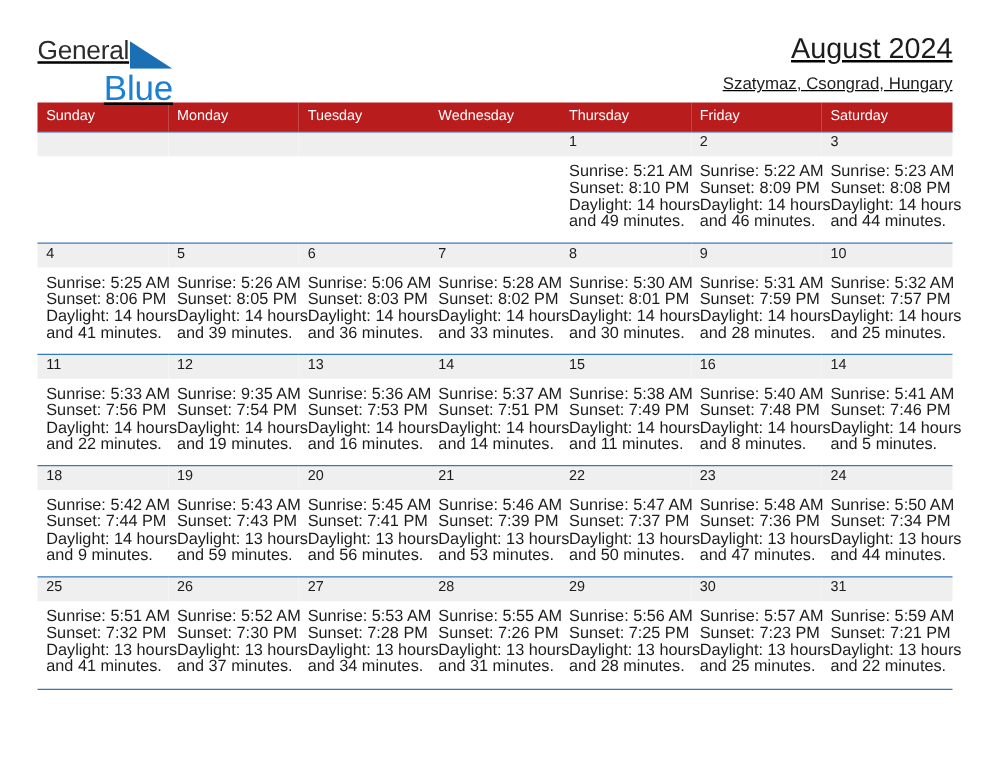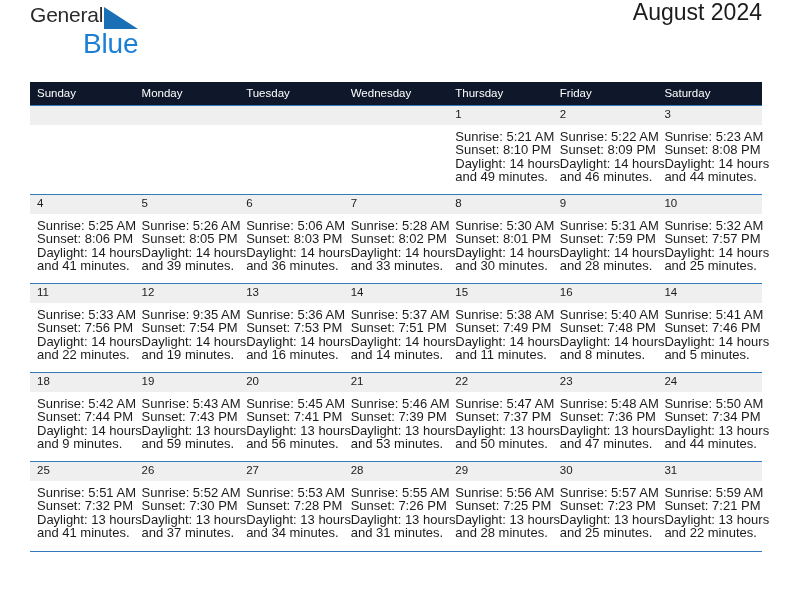--- a/index.html
+++ b/index.html
@@ -20,22 +20,24 @@
     height: 612px;
     box-sizing: border-box;
     padding: 0 30px;
   }
 
   
   .header {
     display: flex;
     align-items: flex-start;
     justify-content: space-between;
+    padding-top: 26px;
     height: 72px;
     box-sizing: border-box;
+    text-decoration: underline;
   }
   .brand {
     display: block;
     line-height: 1;
     padding-top: 4px;
   }
   .brand-top {
     display: flex;
     align-items: flex-start;
   }
@@ -75,21 +77,21 @@
   }
 
   
   .calendar {
     margin-top: 10px;
     width: 732px;
     border-collapse: collapse;
     table-layout: fixed;
   }
   .calendar thead th {
-    background: #0f172a;
+    background: #b91c1c;
     color: #ffffff;
     font-weight: normal;
     font-size: 11.5px;
     text-align: left;
     padding: 5px 0 6px 7px;
     height: 19px;
     box-sizing: border-box;
   }
   .calendar tbody td {
     vertical-align: top;
@@ -138,20 +140,21 @@
           <svg width="34" height="22" viewBox="0 0 34 22" aria-hidden="true">
             <polygon points="0,0 34,22 0,22" fill="#1b6fb5"></polygon>
           </svg>
         </span>
       </span>
       <span class="brand-blue">Blue</span>
     </a>
 
     <div class="title-wrap">
       <h1 class="cal-title">August 2024</h1>
+      <h2 class="cal-subtitle">Szatymaz, Csongrad, Hungary</h2>
     </div>
 
   </div>
 
   <table class="calendar">
     <thead>
       <tr>
         <th>Sunday</th>
         <th>Monday</th>
         <th>Tuesday</th>

